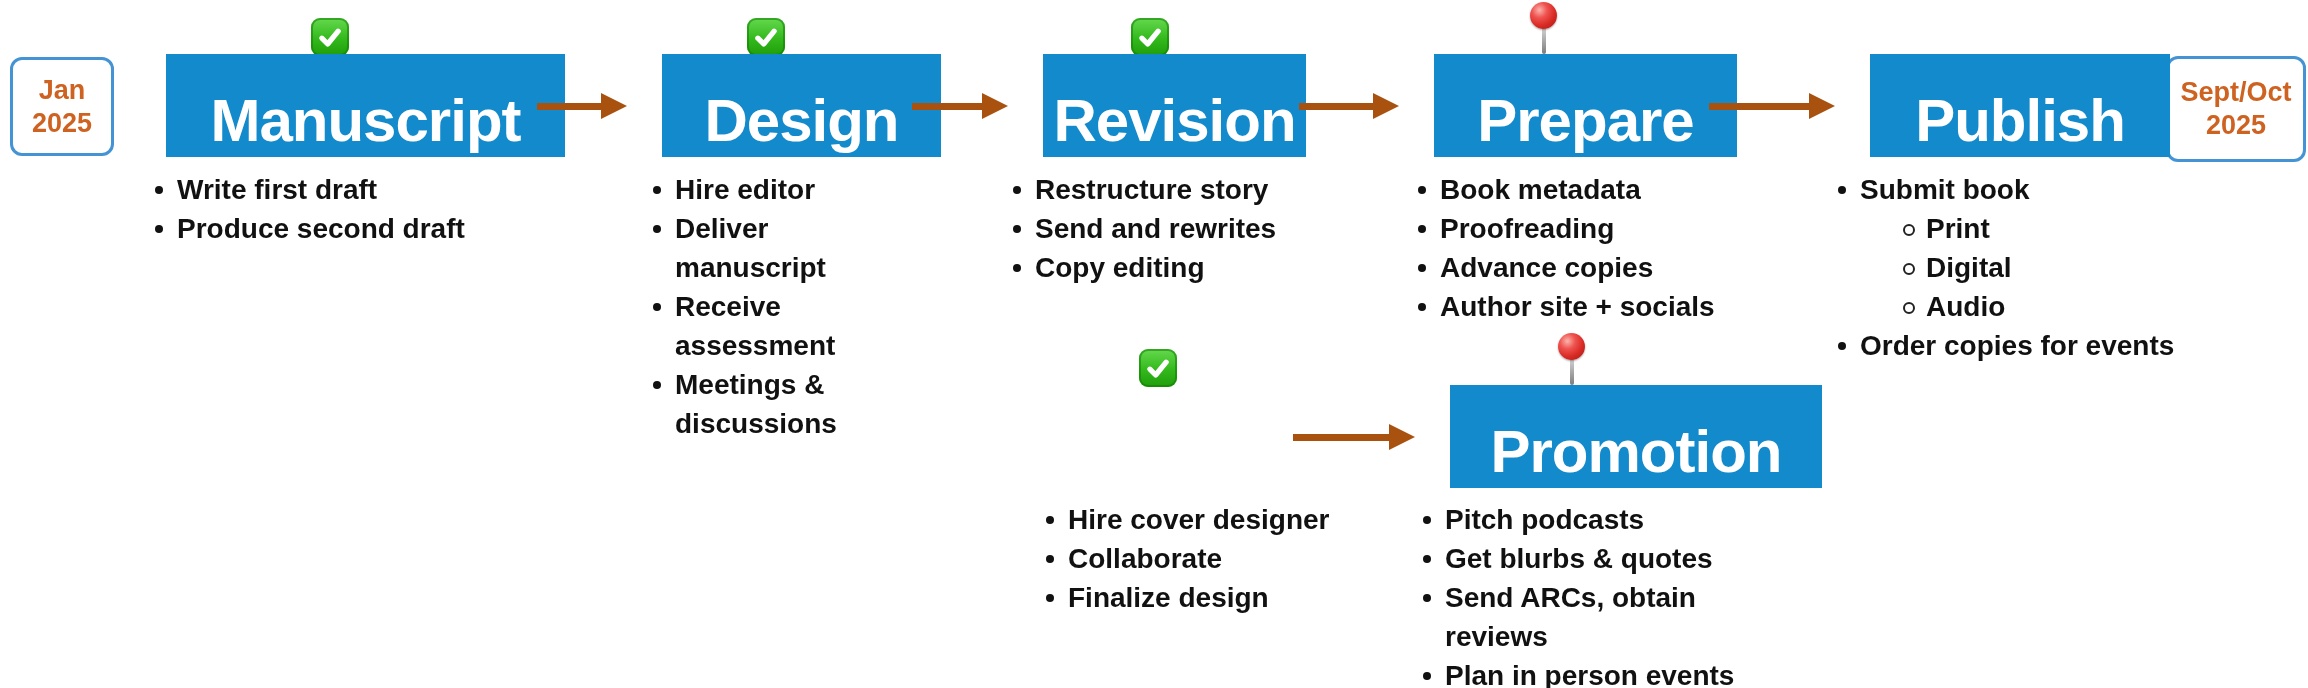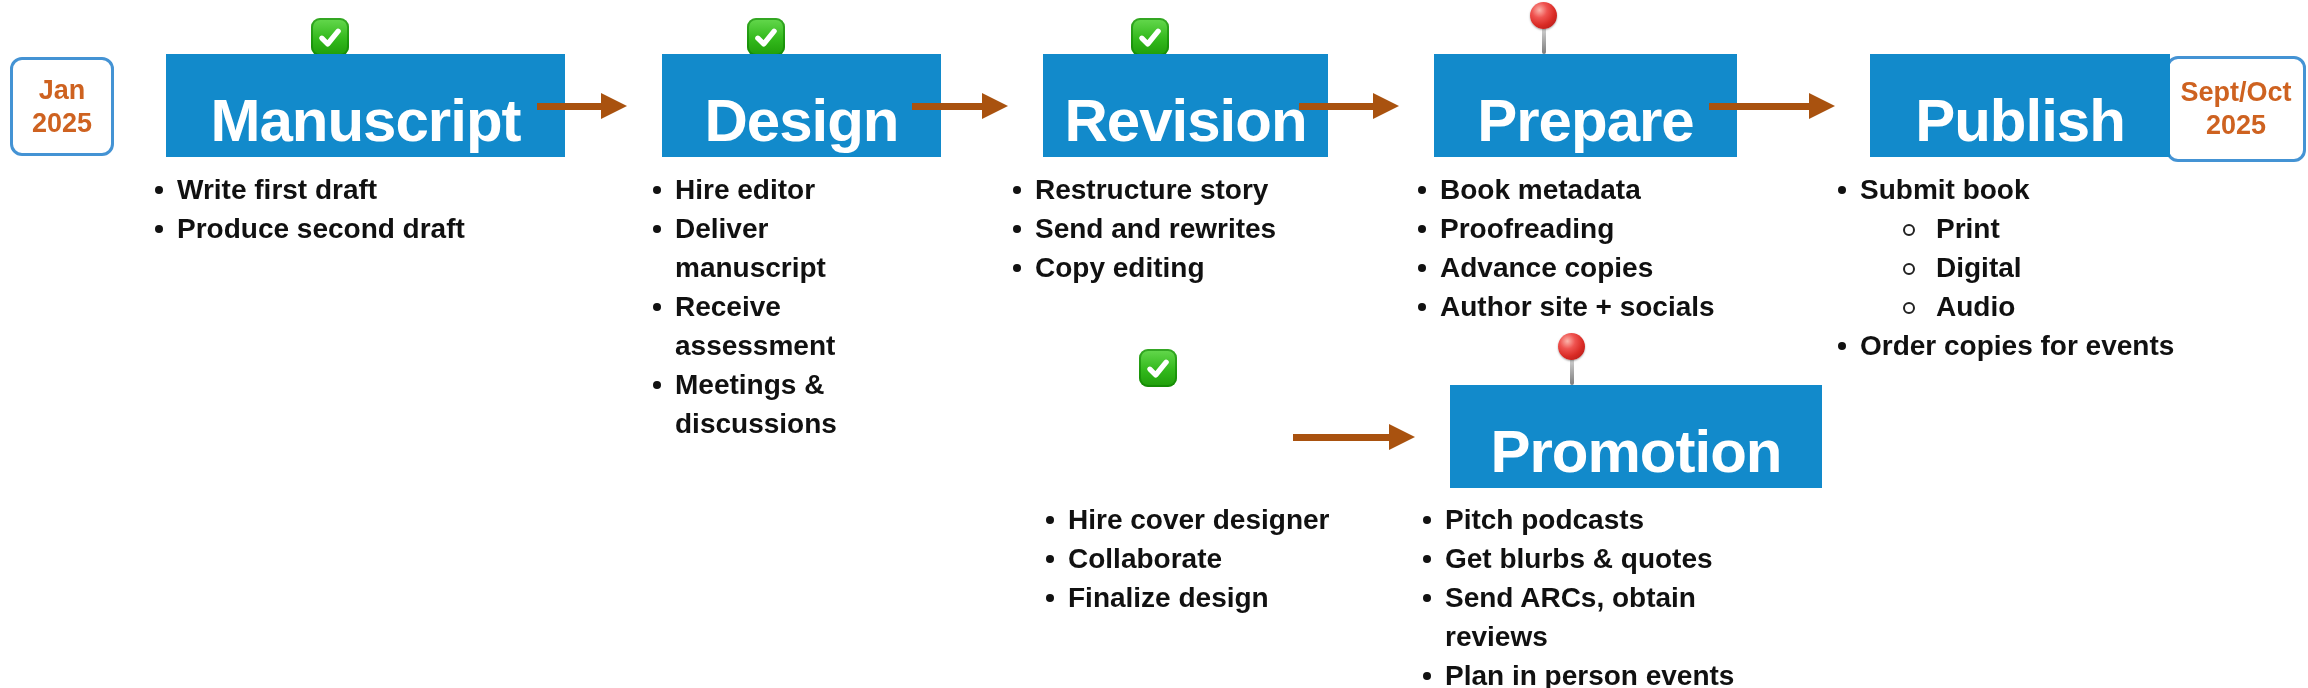--- a/index.html
+++ b/index.html
@@ -38,21 +38,21 @@
     font-size:27px;font-weight:600;line-height:33px;
     text-align:center;
   }
   
   ul.items{
     position:absolute;
     margin:0;padding:0;list-style:none;
     font-size:28px;line-height:39px;color:#111111;
   }
   ul.items li{display:flex;align-items:flex-start;font-weight:bold;}
-  ul.items li.lvl2{margin-left:66px;gap:10px;}
+  ul.items li.lvl2{margin-left:66px;}
   .marker{flex:0 0 24px;position:relative;height:39px;}
   .marker::after{
     content:"";position:absolute;left:2px;top:16px;
     width:8px;height:8px;border-radius:50%;background:#111111;
   }
   .marker.hollow::after{
     width:8px;height:8px;background:transparent;border:2px solid #222222;
     left:1px;top:15px;
   }
   .itx{white-space:normal;}
@@ -158,21 +158,21 @@
   <div class="arrow" style="left:912px;top:93px;width:96px;">
     <span class="shaft" style="width:74px;"></span>
       <span class="head" style="left:70px;"></span>
   </div>
 
   <div class="check-badge" style="left:1131px;top:18px;">
     <svg viewBox="0 0 24 24">
         <path d="M5 13 l5 5 L19 7" stroke="#ffffff" stroke-width="4.5" fill="none" stroke-linecap="round" stroke-linejoin="round"></path>
       </svg>
   </div>
-  <div class="stage-box" style="left:1008px;top:54px;width:285px;">
+  <div class="stage-box" style="left:1008px;top:54px;width:263px;">
     <span class="stage-title">Revision</span>
   </div>
   <ul class="items" style="left:1011px;top:170px;width:300px;">
     <li>
         <span class="marker"></span>
         <span class="itx">Restructure story</span>
       </li>
     <li>
         <span class="marker"></span>
         <span class="itx">Send and rewrites</span>

